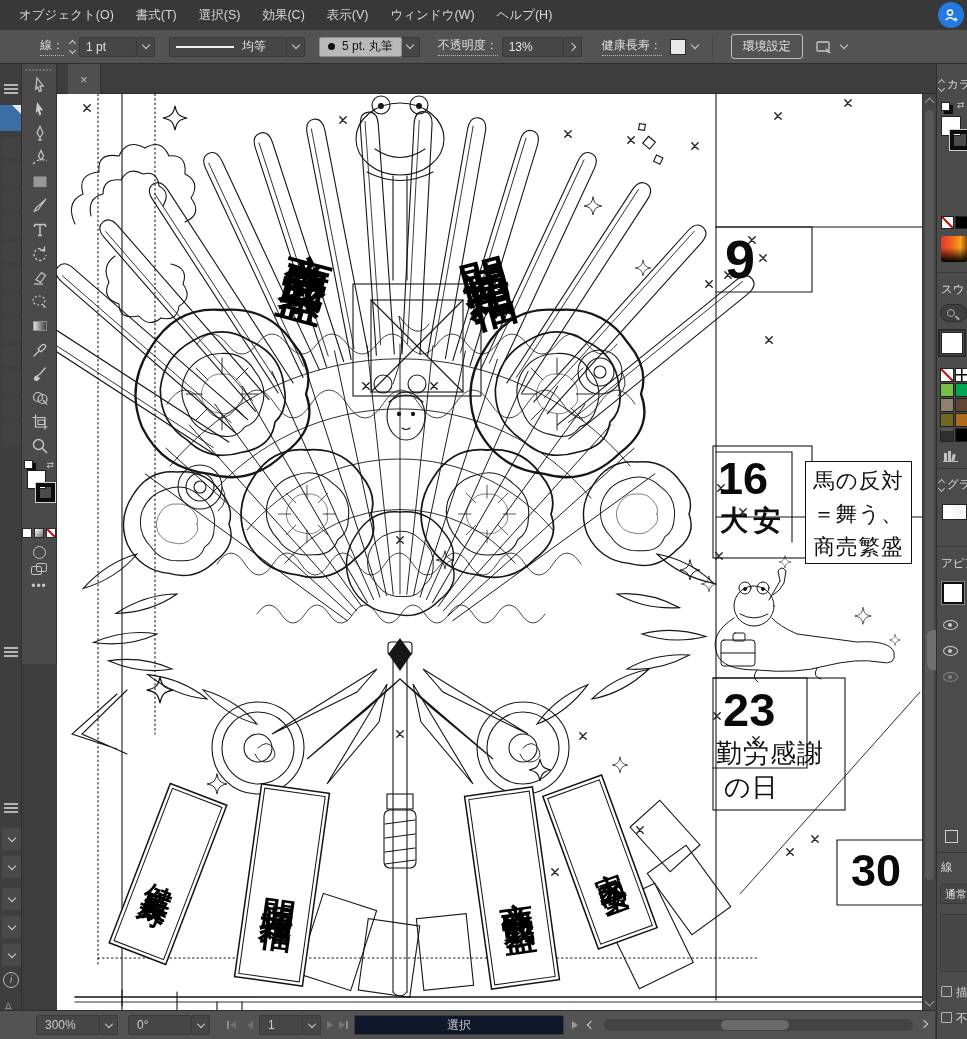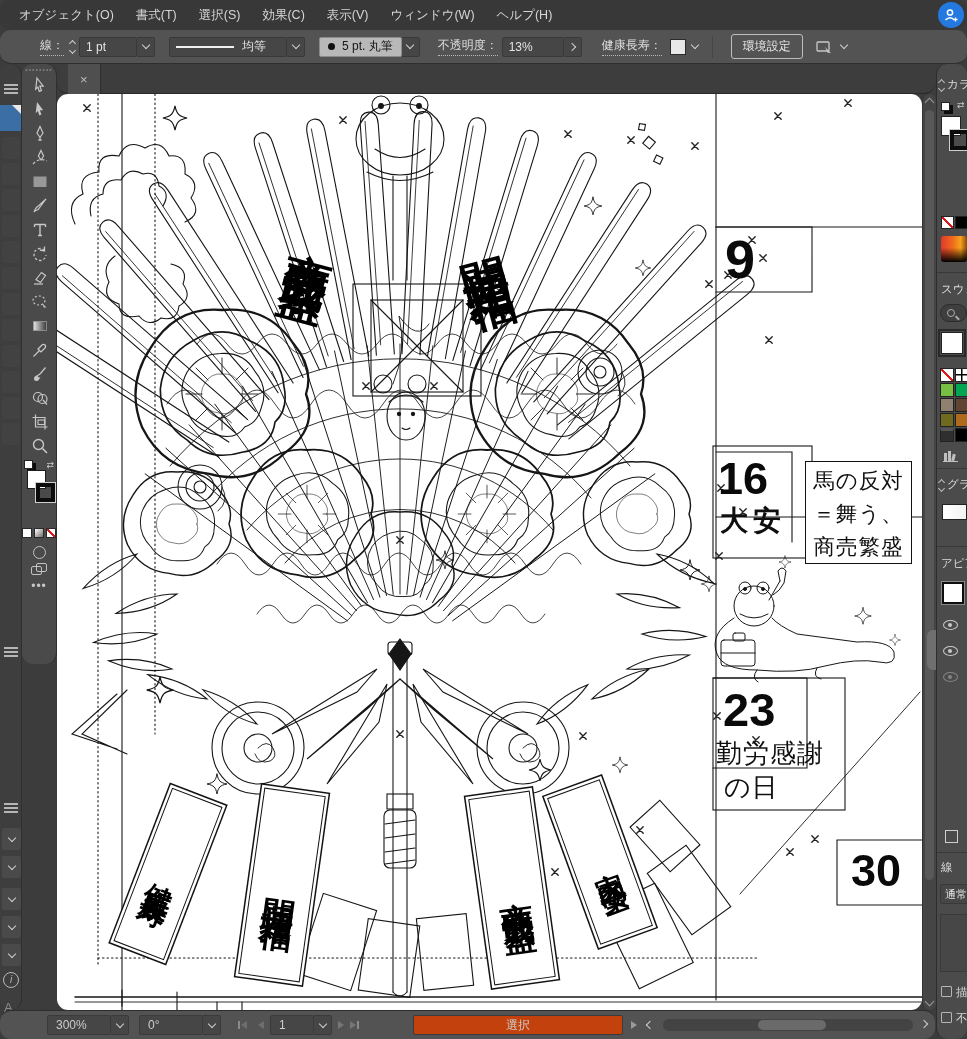--- a/index.html
+++ b/index.html
@@ -1,18 +1,18 @@
 <!DOCTYPE html>
 <html><head>
 <meta charset="utf-8">
 <style>
   html,body{margin:0;padding:0;background:#2b2b2b;}
   *{box-sizing:border-box;font-family:"Liberation Sans","DejaVu Sans",sans-serif;}
   #app{position:relative;width:967px;height:1039px;background:#3c3c3c;overflow:hidden;}
-  .abs{position:absolute;border-radius:11px;}
+  .abs{position:absolute;}
 
   
   #menubar{left:0;top:0;width:967px;height:30px;background:#383838;display:flex;align-items:center;padding-left:8px;gap:0;}
   .menu-item{color:#d6d6d6;font-size:12.5px;padding:0 11px;line-height:30px;cursor:default;}
   #share-btn{position:absolute;right:3px;top:2px;width:26px;height:26px;border-radius:50%;background:#2379e0;display:flex;align-items:center;justify-content:center;}
 
   
   #controlbar{left:0;top:30px;width:967px;height:34px;background:#535353;border-bottom:1px solid #2e2e2e;display:flex;align-items:center;color:#dedede;font-size:12px;}
   .cb-label{border-bottom:1px dotted #b9b9b9;padding-bottom:1px;margin:0 4px;}
   .cb-box{background:#464646;border:1px solid #393939;border-radius:2px;height:20px;display:flex;align-items:center;padding:0 6px;color:#e3e3e3;}
@@ -100,21 +100,21 @@
   .mag::after{content:"";position:absolute;left:7px;top:7px;width:5px;height:1.5px;background:#ababab;transform:rotate(45deg);}
   .eye{position:absolute;left:6px;width:15px;height:10px;border:1.3px solid #c9c9c9;border-radius:50%;}
   .eye::after{content:"";position:absolute;left:4px;top:2px;width:4px;height:4px;border-radius:50%;background:#c9c9c9;}
   .eye.dim{opacity:.45;}
   .cbx{position:absolute;left:4px;width:11px;height:11px;border:1.2px solid #b5b5b5;border-radius:1px;}
   .cbx-label{position:absolute;left:19px;font-size:11.5px;color:#d8d8d8;}
   .lib-icon{position:absolute;left:6px;width:15px;height:10px;border-bottom:1.6px solid #c0c0c0;}
   .lib-icon i{position:absolute;bottom:0;width:2.5px;background:#c0c0c0;display:block;}
 
   
-  #statusbar{left:0;top:1010px;width:935px;height:29px;background:#535353;border-top:1px solid #2d2d2d;display:flex;align-items:center;color:#cdcdcd;font-size:12px;padding-left:11px;}
+  #statusbar{left:0;top:1010px;width:935px;height:29px;background:#535353;border-top:1px solid #2d2d2d;display:flex;align-items:center;color:#cdcdcd;font-size:12px;}
   .sb-box{background:#464646;border:1px solid #3a3a3a;height:20px;display:flex;align-items:center;padding:0 8px;border-radius:2px;}
   .tri{width:0;height:0;display:inline-block;}
   .tri.r{border-left:6px solid #9a9a9a;border-top:4px solid transparent;border-bottom:4px solid transparent;}
   .tri.l{border-right:6px solid #8a8a8a;border-top:4px solid transparent;border-bottom:4px solid transparent;}
   .tri.dim{opacity:.5;}
   .bar{display:inline-block;width:2px;height:8px;background:#8a8a8a;}
   #hscroll{position:relative;flex:1;height:12px;background:#434343;border-radius:6px;margin:0 8px;}
   #hscroll .thumb{position:absolute;left:38%;top:1px;width:68px;height:10px;background:#6a6a6a;border-radius:5px;}
 </style>
 </head>
@@ -780,21 +780,21 @@
     <span class="tri l dim" style="margin:0 6px;"></span>
     <span class="sb-box" style="width:44px">1</span>
     <span class="chev-btn">
         <i class="chev"></i>
       </span>
     <span class="tri r dim" style="margin:0 6px;"></span>
     <span style="display:flex;align-items:center;gap:1px;padding-right:6px;">
         <span class="tri r dim"></span>
         <span class="bar"></span>
       </span>
-    <span class="sb-box" style="width:210px;justify-content:center;background:#c2410c;margin-left:48px;">選択</span>
+    <span class="sb-box" style="width:210px;justify-content:center;background:#0f172a;">選択</span>
     <span class="tri r" style="margin:0 8px;"></span>
     <i class="chev" style="transform:rotate(135deg);margin:0 2px;"></i>
     <span id="hscroll">
         <span class="thumb"></span>
       </span>
     <i class="chev" style="transform:rotate(-45deg);margin-right:8px;"></i>
   </div>
 
 </div>
 

